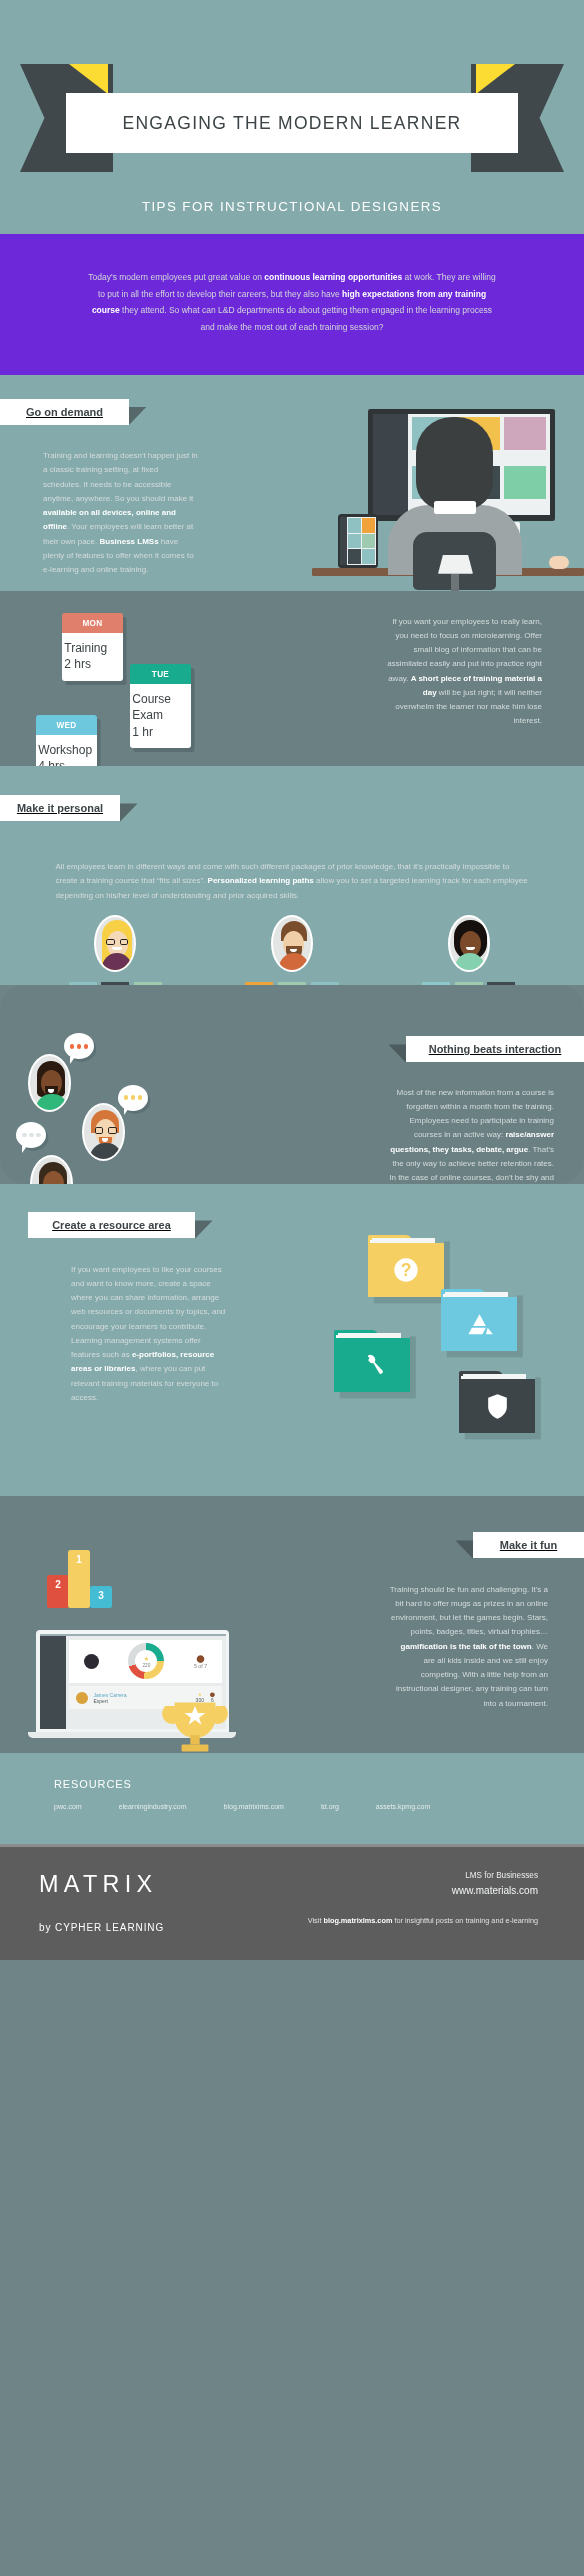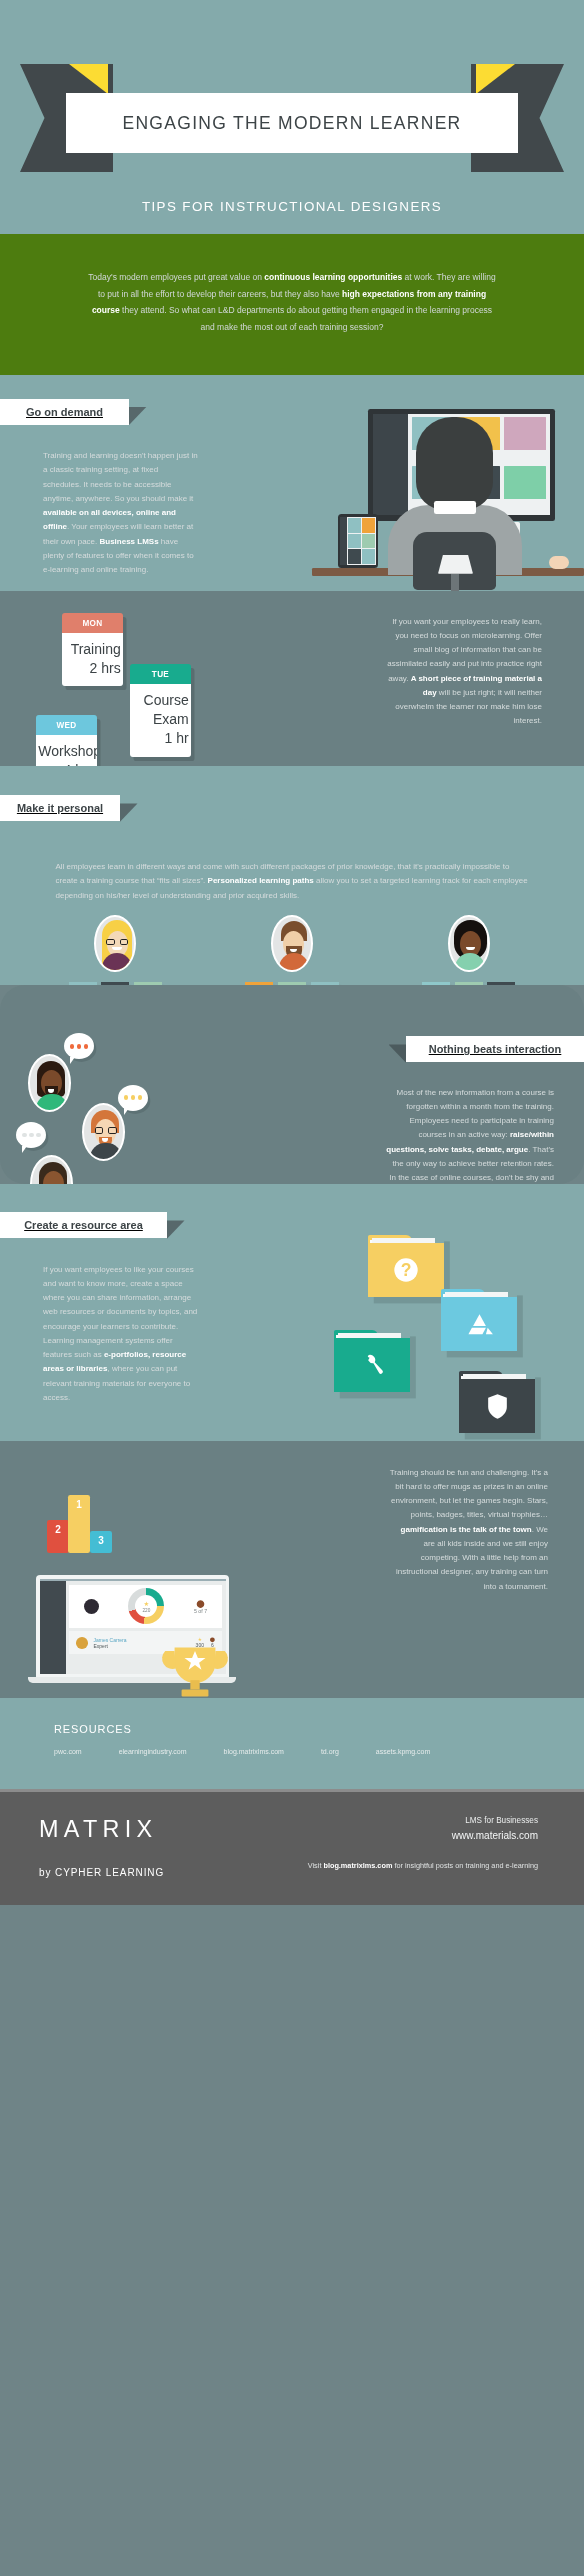--- a/index.html
+++ b/index.html
@@ -9,21 +9,21 @@
     background: #6f8487;
     width: 584px;
     overflow-x: hidden;
   }
   .page { width: 584px; position: relative; }
 
   
   .sec { position: relative; width: 584px; overflow: hidden; }
   .bg-teal   { background: #84aaab; }
   .bg-slate  { background: #6a8083; }
-  .bg-dark   { background: #4d7c0f; }
+  .bg-dark   { background: #6d28d9; }
   .bg-gray   { background: #5d5d5d; }
 
   
   .hero { height: 234px; }
   .ribbon-wrap { position: relative; width: 584px; height: 117px; margin-top: 64px; }
   .ribbon-tail {
     position: absolute; top: 0; width: 93px; height: 108px; background: #41484b;
   }
   .ribbon-tail.left  { left: 20px;  clip-path: polygon(0 0, 100% 0, 100% 100%, 0 100%, 24.5px 50%); }
   .ribbon-tail.right { right: 20px; clip-path: polygon(0 0, 100% 0, calc(100% - 24.5px) 50%, 100% 100%, 0 100%); }
@@ -113,22 +113,22 @@
 
   
   .s-short { height: 175px; }
   .s-short .head-ribbon { margin-top: 17.5px; }
   .s-short .head-ribbon .plate { width: 134px; justify-content: center; }
   .s-short .copy { width: 158px; margin: 23.4px 0 0 auto; margin-right: 42px; text-align: right; }
   .cal { position: absolute; width: 61px; border-radius: 2.9px; overflow: hidden;
          box-shadow: 3.5px 4.1px 0 rgba(52,66,68,0.30); }
   .cal .cal-hd { height: 20px; display: flex; align-items: center; justify-content: center;
                  color: #fff; font-weight: 700; font-size: 8.2px; letter-spacing: 0.3px; }
-  .cal .cal-bd { background: #fff; padding: 6.4px 2.3px 8.2px; text-align: right;
-                 color: #3c4346; font-size: 14px; line-height: 1.38; }
+  .cal .cal-bd { background: #fff; padding: 6.4px 2.3px 8.2px; text-align: left;
+                 color: #3c4346; font-size: 12px; line-height: 1.38; }
   .cal-mon { left: 62px; top: 22px; }
   .cal-mon .cal-hd { background: #e07f6b; }
   .cal-tue { left: 130px; top: 73px; }
   .cal-tue .cal-hd { background: #18ab8e; }
   .cal-wed { left: 36px;  top: 124px; }
   .cal-wed .cal-hd { background: #6dc7dd; }
 
   
   .s-personal { height: 219px; }
   .s-personal .head-ribbon { margin-top: 29px; }
@@ -158,21 +158,21 @@
   .cp-av { width: 43px; height: 58px; background: #e3e5e5; border-radius: 21.6px/29px;
            border: 2.3px solid #fff; position: relative; overflow: hidden; }
   .bubble { position: absolute; width: 30px; height: 26px; background: #fff; border-radius: 15px/13px;
             display: flex; align-items: center; justify-content: center; gap: 2.3px;
             box-shadow: 2.3px 2.9px 0 rgba(52,66,68,0.22); }
   .bubble i { width: 4.7px; height: 4.7px; border-radius: 50%; display:block; }
   .bubble:after { content:""; position:absolute; bottom:-4.7px; left:5.8px; width:0;height:0;
                   border-left: 5.8px solid #fff; border-bottom: 7px solid transparent; }
 
   
-  .s-resource { height: 257px; }
+  .s-resource { height: 312px; padding-left: 28px; }
   .s-resource .head-ribbon { margin-top: 28px; }
   .s-resource .head-ribbon .plate { width: 167px; justify-content: center; }
   .s-resource .copy { width: 155px; margin: 24.5px 0 0 43px; }
   .folder { position: absolute; width: 76px; height: 62px;
             box-shadow: 5.8px 6.4px 0 rgba(60,80,82,0.22); }
   .folder .tabtop { height: 8.2px; width: 44px; border-radius: 1.8px 5.8px 0 0; }
   .folder .paper { position:absolute; top:2.3px; left:3.5px; width: 63px; height: 7px; background:#f4f6f6; }
   .folder .paper2{ position:absolute; top:4.7px; left:2.3px; width: 65px; height: 7px; background:#fbfcfc; }
   .folder .bodyf { position: absolute; top: 8.2px; left: 0; width: 76px; height: 54px;
                    display:flex; align-items:center; justify-content:center; }
@@ -409,21 +409,21 @@
 
   <div class="sec bg-slate s-interact">
     <div class="head-ribbon right">
       <div class="notch" style="right:178px"></div>
       <div class="plate">
           <span>Nothing beats interaction</span>
         </div>
     </div>
 
     <div class="copy body-copy">
-      <span>Most of the new information from a course is forgotten within a month from the training. Employees need to participate in training courses in an active way: </span><b>raise/within questions, solve tasks, debate, argue</b><span>. That's the only way to achieve better retention rates. In the case of online courses, don't be shy and use the </span>
+      <span>Most of the new information from a course is forgotten within a month from the training. Employees need to participate in training courses in an active way: </span><b>raise/answer questions, they tasks, debate, argue</b><span>. That's the only way to achieve better retention rates. In the case of online courses, don't be shy and use the </span>
     </div>
 
     <div class="chat-person" style="left:28px;top:69px">
       <div class="cp-av">
         <div class="av-hair" style="left:7px;top:4.7px;width:28px;height:36px;background:#2b1a10;border-radius:14px 14px 4.7px 4.7px"></div>
         <div class="av-face" style="left:11px;top:14px;width:21px;height:26px;background:#7a4a2b"></div>
         <div class="av-hair" style="left:15px;top:30px;width:13px;height:10.5px;background:#2b1a10;border-radius:0 0 7px 7px"></div>
         <div class="av-mouth" style="left:17.5px;top:33px;width:6.4px"></div>
         <div class="av-shirt" style="left:5.8px;bottom:0;width:32px;height:16.4px;background:#2fb87a"></div>
       </div>
@@ -522,20 +522,26 @@
       <div class="tabtop" style="background:#3d4549"></div>
       <div class="bodyf" style="background:#3d4549">
         <svg width="21" height="27" viewBox="0 0 36 46">
             <path d="M18 2 L34 8 V24 C34 34 26 41 18 44 C10 41 2 34 2 24 V8 Z" fill="#fff"></path>
           </svg>
       </div>
     </div>
   </div>
 
   <div class="sec bg-slate s-fun">
+    <div class="head-ribbon right">
+      <div class="notch" style="right:111px"></div>
+      <div class="plate">
+          <span>Make it fun</span>
+        </div>
+    </div>
 
     <div class="copy body-copy">
       <span>Training should be fun and challenging. It's a bit hard to offer mugs as prizes in an online environment, but let the games begin. Stars, points, badges, titles, virtual trophies… </span><b>gamification is the talk of the town</b><span>. We are all kids inside and we still enjoy competing. With a little help from an instructional designer, any training can turn into a tournament.</span>
     </div>
 
     <div class="podium">
       <div class="pod pod2">2</div>
       <div class="pod pod1">1</div>
       <div class="pod pod3">3</div>
     </div>

